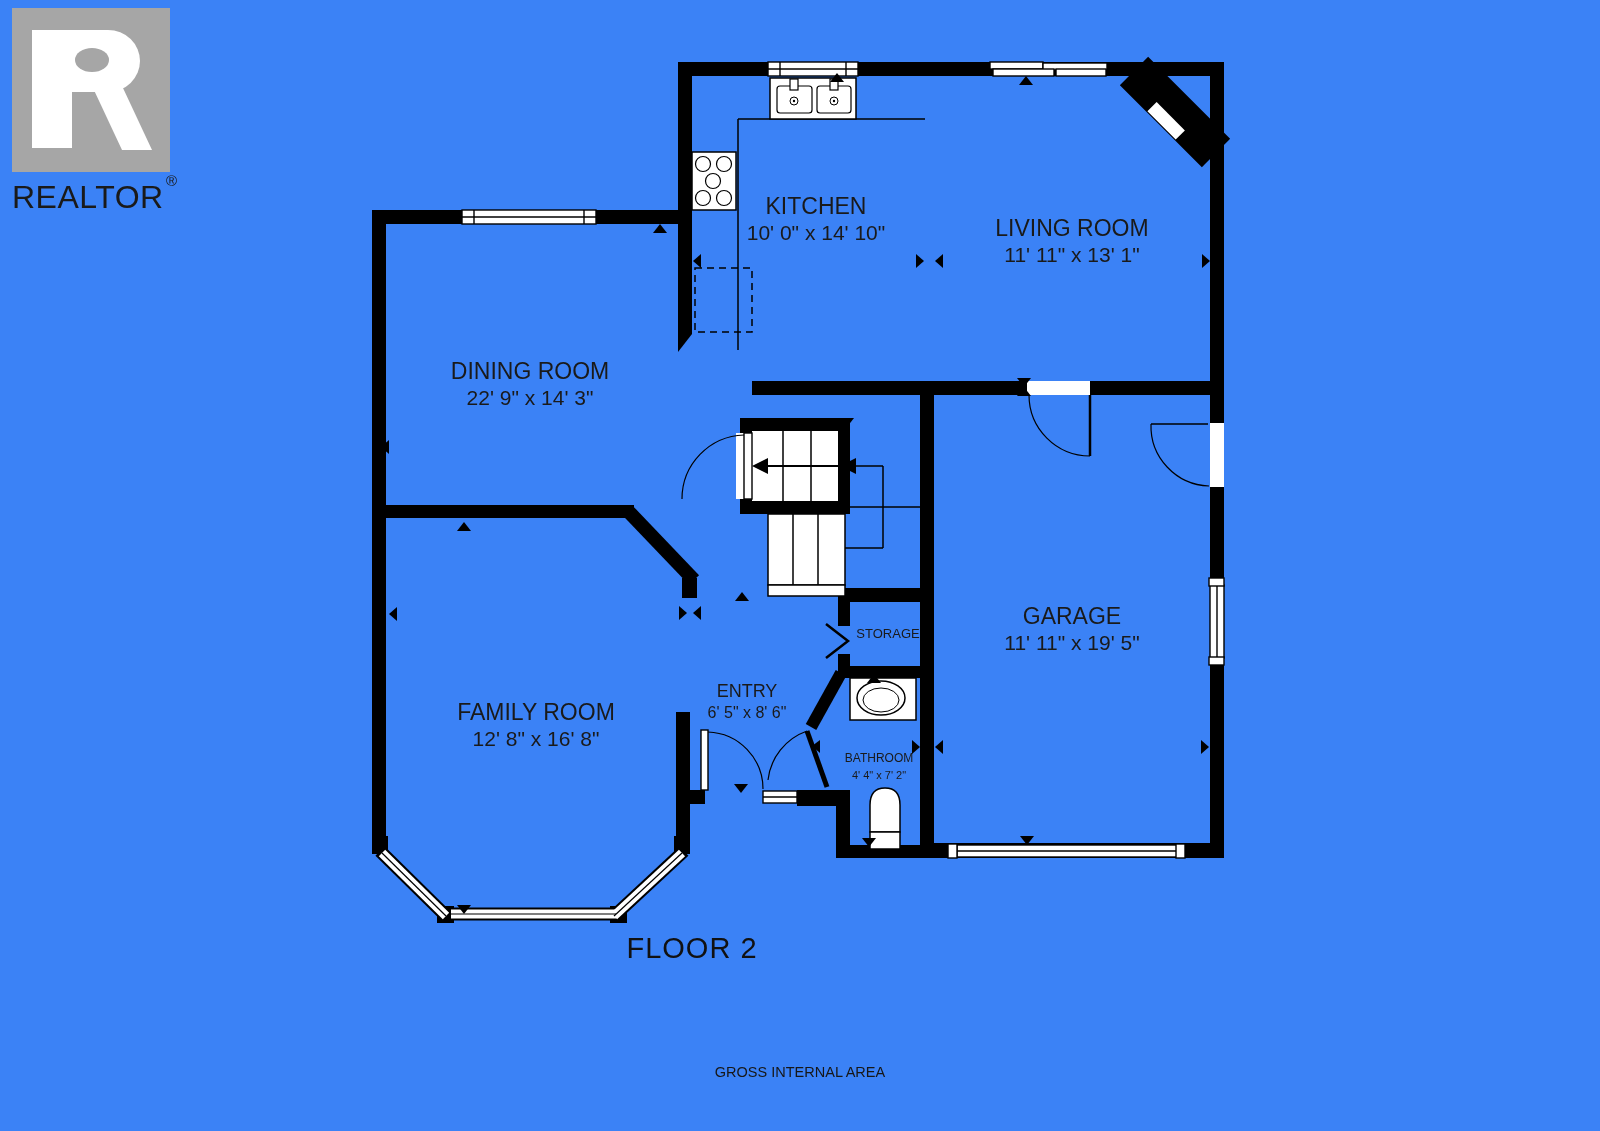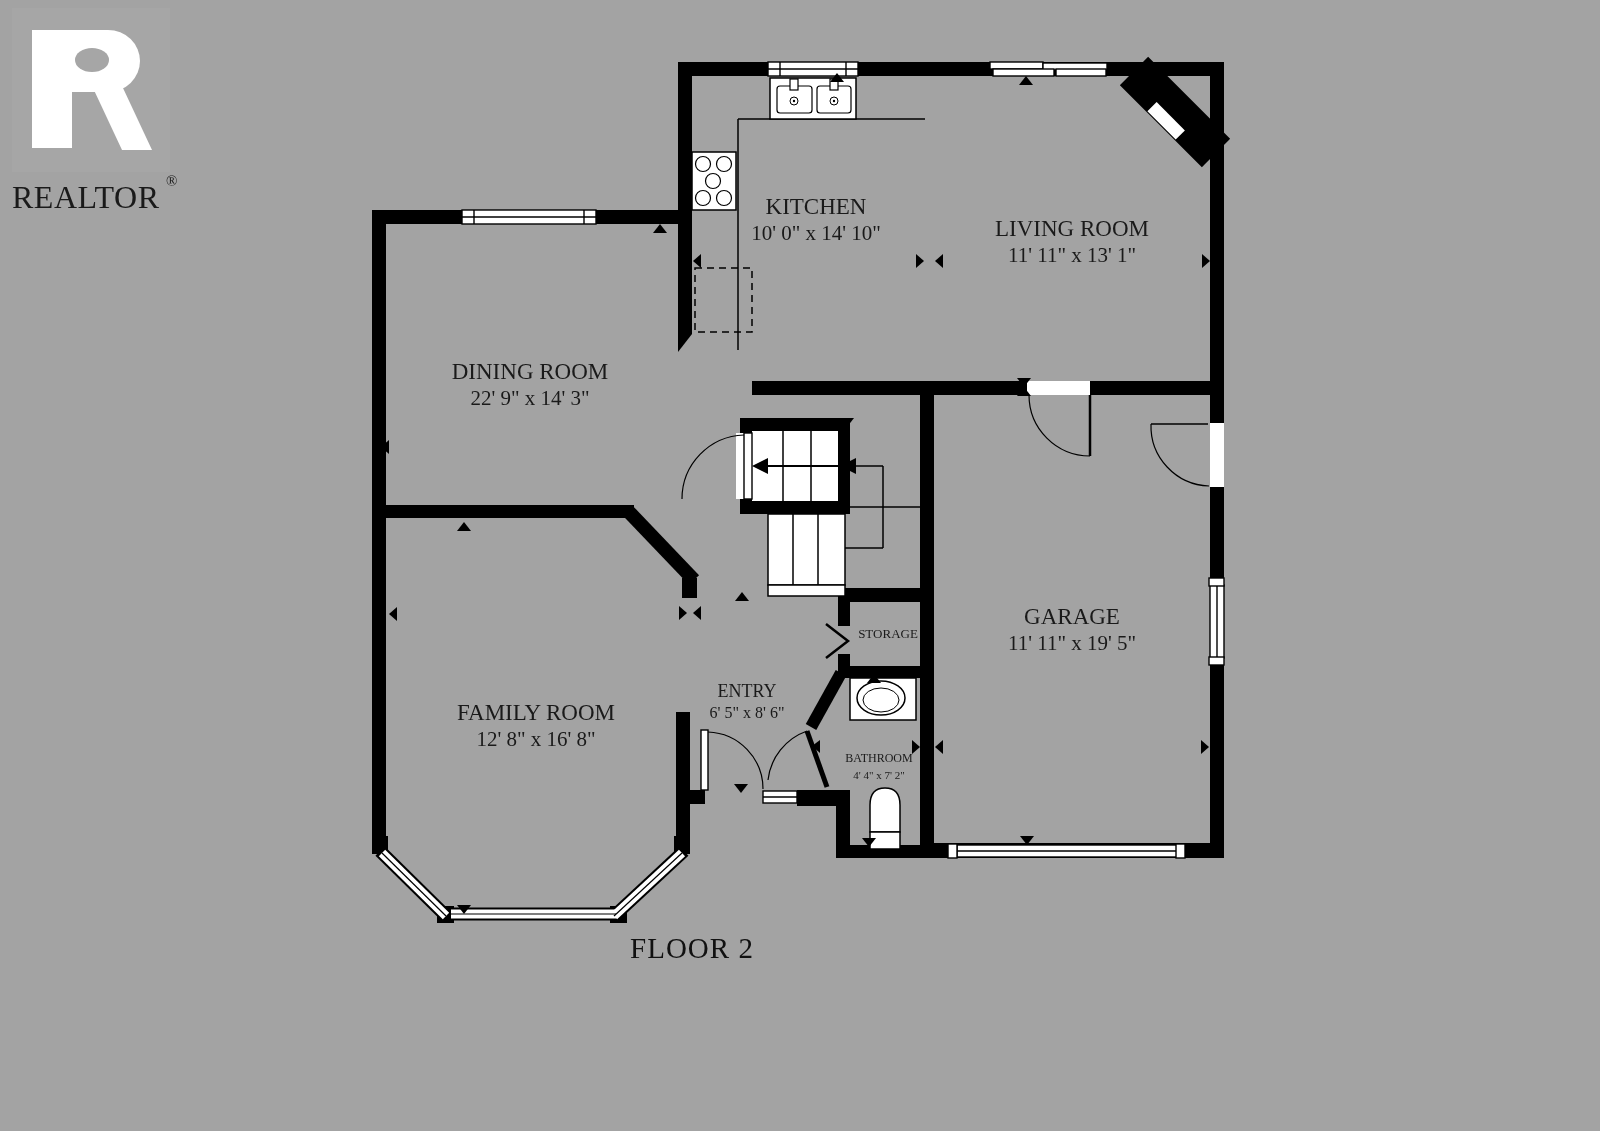--- a/index.html
+++ b/index.html
@@ -1,17 +1,17 @@
 <!DOCTYPE html>
 <html><head>
 <meta charset="utf-8">
 <style>
   html,body{margin:0;padding:0;background:#fff;}
-  .page{position:relative;width:1600px;height:1131px;background:#a3a3a3;overflow:hidden;
-        font-family:Liberation Serif, serif;}
+  .page{position:relative;width:1600px;height:1131px;background:#3b82f6;overflow:hidden;
+        font-family:Liberation Sans, sans-serif;}
   .page svg{position:absolute;left:0;top:0;}
   .floor-title{position:absolute;left:0;top:932px;width:1384px;text-align:center;
         font-size:29px;color:#111;letter-spacing:1px;}
   .summary{position:absolute;left:0;top:1034px;width:1600px;text-align:center;
         font-size:14.5px;line-height:15.6px;color:#171717;white-space:pre;}
   text{fill:#1a1a1a;}
   .rname{font-size:23px;}
   .rdims{font-size:21px;}
   .sname{font-size:18px;}
   .sdims{font-size:16px;}
@@ -267,17 +267,18 @@
     <text x="888" y="638" class="tiny">STORAGE</text>
 
     <text x="879" y="762" class="tiny2">BATHROOM</text>
     <text x="879" y="779" class="tiny3">4' 4" x 7' 2"</text>
   </g>
 </svg>
 
 <div class="floor-title">FLOOR 2</div>
 
 <div class="summary">
+  <div>GROSS INTERNAL AREA</div>
   
   
   
 </div>
 </div>
 
 </body></html>

